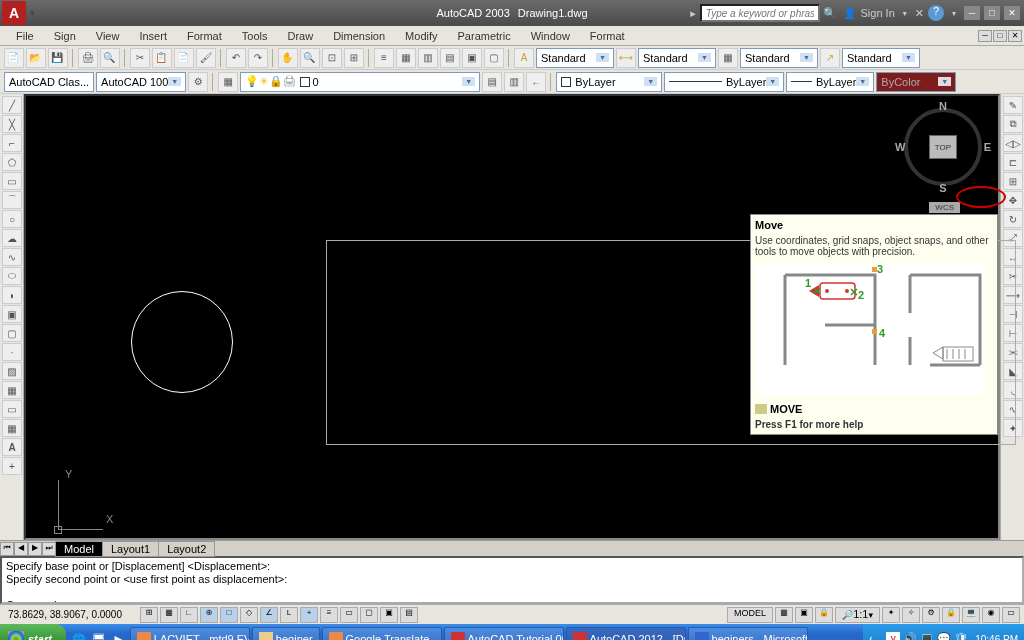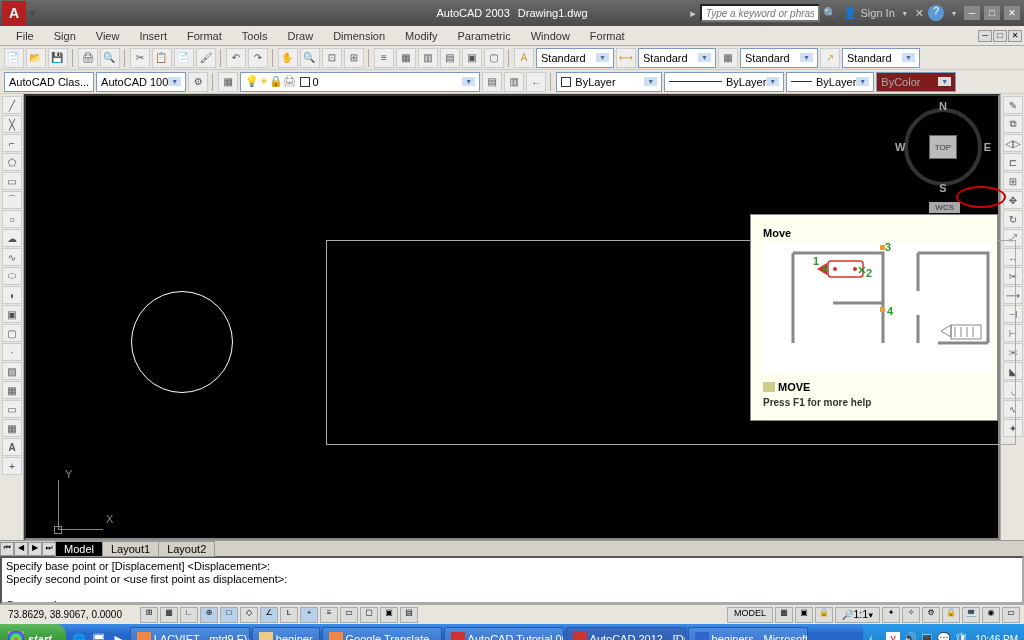--- a/index.html
+++ b/index.html
@@ -34,21 +34,21 @@
 .ucs-line-h{position:absolute;left:32px;bottom:8px;width:45px;height:1px;background:#888}
 .compass{position:absolute;right:10px;top:6px;width:90px;height:90px;display:flex;align-items:center;justify-content:center}
 .compass-ring{width:78px;height:78px;border:4px solid #333;border-radius:50%;position:absolute}
 .compass-center{width:28px;height:24px;background:#bbb;border:1px solid #666;font-size:8px;display:flex;align-items:center;justify-content:center;color:#333;box-shadow:0 1px 2px #000}
 .compass-n{position:absolute;top:-2px;color:#aaa;font-weight:bold;font-size:11px}
 .compass-s{position:absolute;bottom:-2px;color:#aaa;font-weight:bold;font-size:11px}
 .compass-e{position:absolute;right:-3px;color:#aaa;font-weight:bold;font-size:11px}
 .compass-w{position:absolute;left:-3px;color:#aaa;font-weight:bold;font-size:11px}
 .wcs-label{position:absolute;right:38px;top:106px;background:#aaa;color:#333;font-size:8px;padding:1px 6px}
 .red-oval{position:absolute;right:-8px;top:90px;width:50px;height:22px;border:2px solid #c00;border-radius:50%}
-.tooltip{position:absolute;right:0;top:118px;width:248px;background:#fffff0;border:1px solid #888;padding:12px;font-size:11px;z-index:10}
+.tooltip{position:absolute;right:0;top:118px;width:248px;background:#fffff0;border:1px solid #888;padding:4px;font-size:11px;z-index:10}
 .tooltip-title{font-weight:bold;margin-bottom:4px;font-size:11px}
 .tooltip-desc{margin-bottom:6px;color:#333;font-size:10px}
 .tooltip-body{margin-bottom:8px;color:#333;font-size:10px}
 .tooltip-svg{background:#fff;margin-bottom:6px}
 .tooltip-cmd{font-weight:bold;font-size:10px;display:flex;align-items:center;gap:3px}
 .tooltip-cmd-ico{width:12px;height:10px;background:#cc8;display:inline-block}
 .tooltip-help{font-weight:bold;font-size:10px;margin-top:4px;color:#333}
 .sheet-tabs{height:16px;background:#d4d0c8;display:flex;align-items:center;border-top:1px solid #999;font-size:10px;position:relative}
 .nav-btns{display:flex}
 .nav-btns span{width:14px;height:14px;border:1px solid #999;background:#ddd;font-size:8px;text-align:center}
@@ -253,20 +253,21 @@
       <div class="compass-s">S</div>
       <div class="compass-e">E</div>
       <div class="compass-w">W</div>
       <div class="compass-center">TOP</div>
     </div>
     <div class="wcs-label">WCS</div>
     <div class="red-oval"></div>
 
     <div class="tooltip">
       <div class="tooltip-title">Move</div>
+      <div class="tooltip-body">Use coordinates, grid snaps, object snaps, and other tools to move objects with precision.</div>
       <svg class="tooltip-svg" width="230" height="130" viewBox="0 0 230 130">
         <g stroke="#888" stroke-width="3" fill="none">
           <path d="M30 10 L120 10 L120 60 M30 10 L30 100 M120 60 L70 60 M120 60 L120 100"></path>
           <path d="M155 10 L225 10 L225 100 M155 10 L155 48 M155 72 L155 100"></path>
           <path d="M175 100 L225 100"></path>
         </g>
         <rect x="65" y="18" width="35" height="16" rx="3" stroke="#d83030" stroke-width="1.5" fill="none"></rect>
         <circle cx="72" cy="26" r="2" fill="#d83030"></circle>
           <circle cx="92" cy="26" r="2" fill="#d83030"></circle>
         <path d="M54 26 L64 20 L64 32 Z" fill="#d83030"></path>

